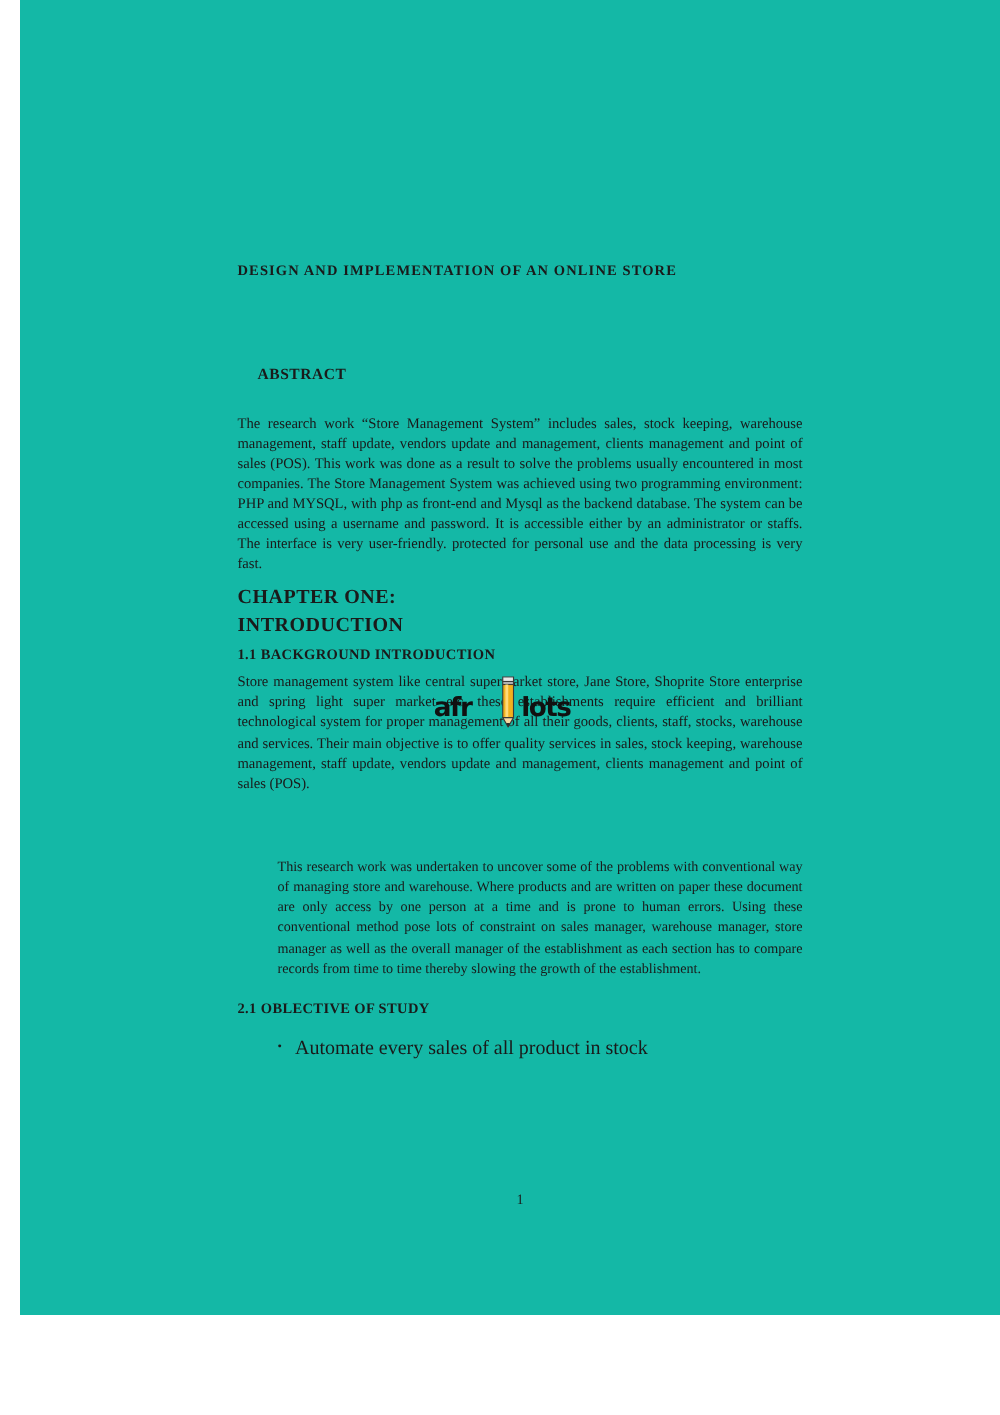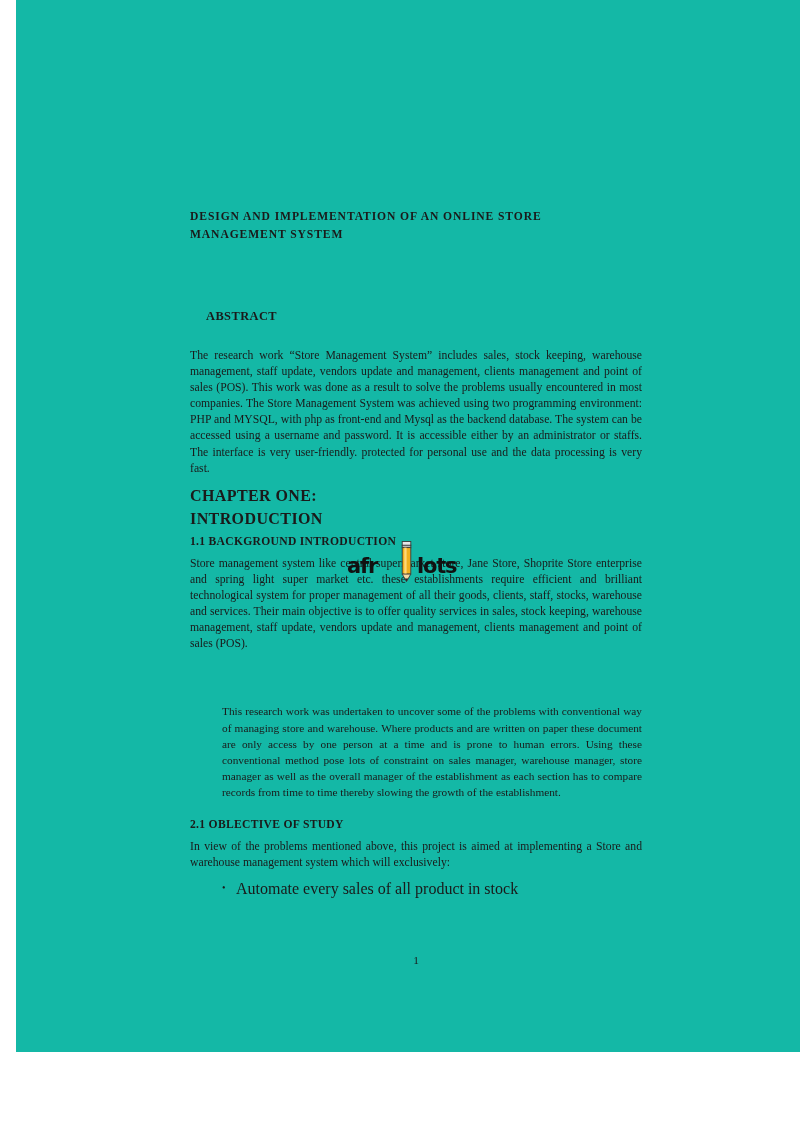--- a/index.html
+++ b/index.html
@@ -167,21 +167,20 @@
   }
 </style>
 </head>
 <body>
 
 <div id="page">
 
   <div id="textblock">
 
     <h1 class="doc-title"><span>DESIGN AND IMPLEMENTATION OF AN ONLINE STORE</span>
-      <span class="line2">MANAGEMENT SYSTEM</span>
     </h1>
 
     <div class="sp-title-abstract"></div>
 
     <h2 class="sec-head">ABSTRACT</h2>
     <div class="sp-abs-body"></div>
     <p class="body">The research work “Store Management System” includes sales, stock keeping, warehouse management, staff update, vendors update and management, clients management and point of sales (POS). This work was done as a result to solve the problems usually encountered in most companies. The Store Management System was achieved using two programming environment: PHP and MYSQL, with php as front-end and Mysql as the backend database. The system can be accessed using a username and password. It is accessible either by an adminis­trator or staffs. The interface is very user-friendly. protected for personal use and the data processing is very fast.</p>
 
     <div class="sp-body-chap"></div>
     <h2 class="chap-head">CHAPTER ONE:</h2>
@@ -197,21 +196,20 @@
 
     <div class="sp-sec-indent"></div>
     <div class="indent-block">
       <p class="body">This research work was undertaken to uncover some of the problems with conventional way of managing store and warehouse. Where products and are written on paper these document are only access by one person at a time and is prone to human errors. Using these conventional method pose lots of constraint on sales manager, ware­house manager, store manager as well as the overall manager of the establishment as each section has to compare records from time to time thereby slowing the growth of the establishment.</p>
     </div>
 
     <div class="sp-indent-sec"></div>
 
     <h3 class="sub-head">2.1 OBLECTIVE OF STUDY</h3>
     <div class="sp-sec13-body"></div>
-    <p class="body">In view of the problems mentioned above, this project is aimed at implementing a Store and warehouse management system which will exclusively:</p>
 
     <div class="sp-body-bullets"></div>
     <ul class="bullets">
       <li>Automate every sales of all product in stock</li>
     </ul>
 
   </div>
 
   <div id="watermark">
     <div class="wm-text">

